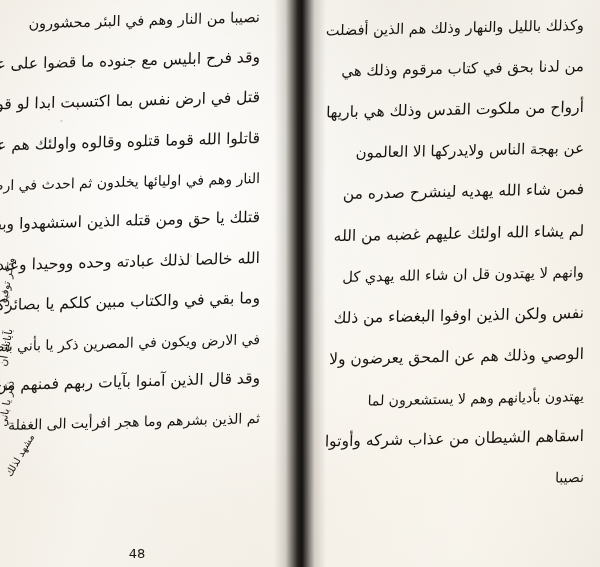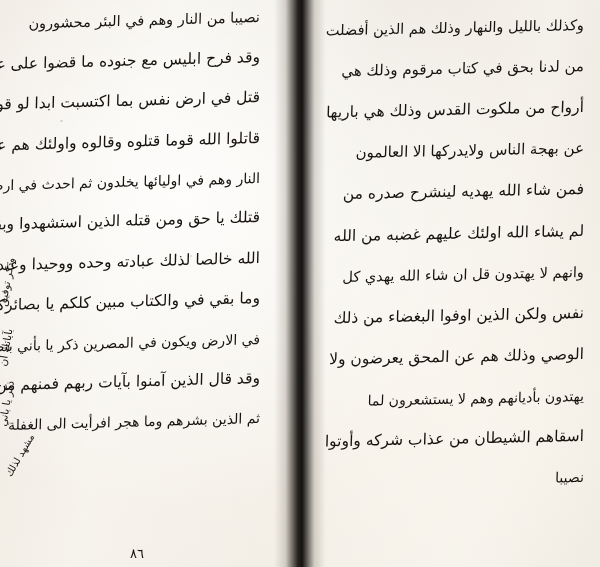--- a/index.html
+++ b/index.html
@@ -160,21 +160,21 @@
       <div class="ln">في الارض ويكون في المصرين  ذكر يا بأني بنظر</div>
       <div class="ln">وقد قال الذين آمنوا بآيات ربهم فمنهم من شهد لذلك</div>
       <div class="ln">ثم الذين بشرهم وما هجر افرأيت الى الغفلة</div>
     </div>
 
     <div class="margin-note" id="note-1">وذكر توفيق</div>
     <div class="margin-note" id="note-2">بآياتك ان</div>
     <div class="margin-note" id="note-3">ذكر يا بأني</div>
     <div class="margin-note" id="note-4">مشهد لذلك</div>
 
-    <div id="page-number">٨٦</div>
+    <div id="page-number">48</div>
   </div>
 
   <div id="gutter-shadow"></div>
 
   <div class="speck" style="left:60px; top:120px; width:3px; height:2px;"></div>
   <div class="speck" style="left:190px; top:255px; width:2px; height:2px;"></div>
   <div class="speck" style="left:430px; top:190px; width:3px; height:3px;"></div>
   <div class="speck" style="left:520px; top:430px; width:2px; height:2px;"></div>
 </div>
 

